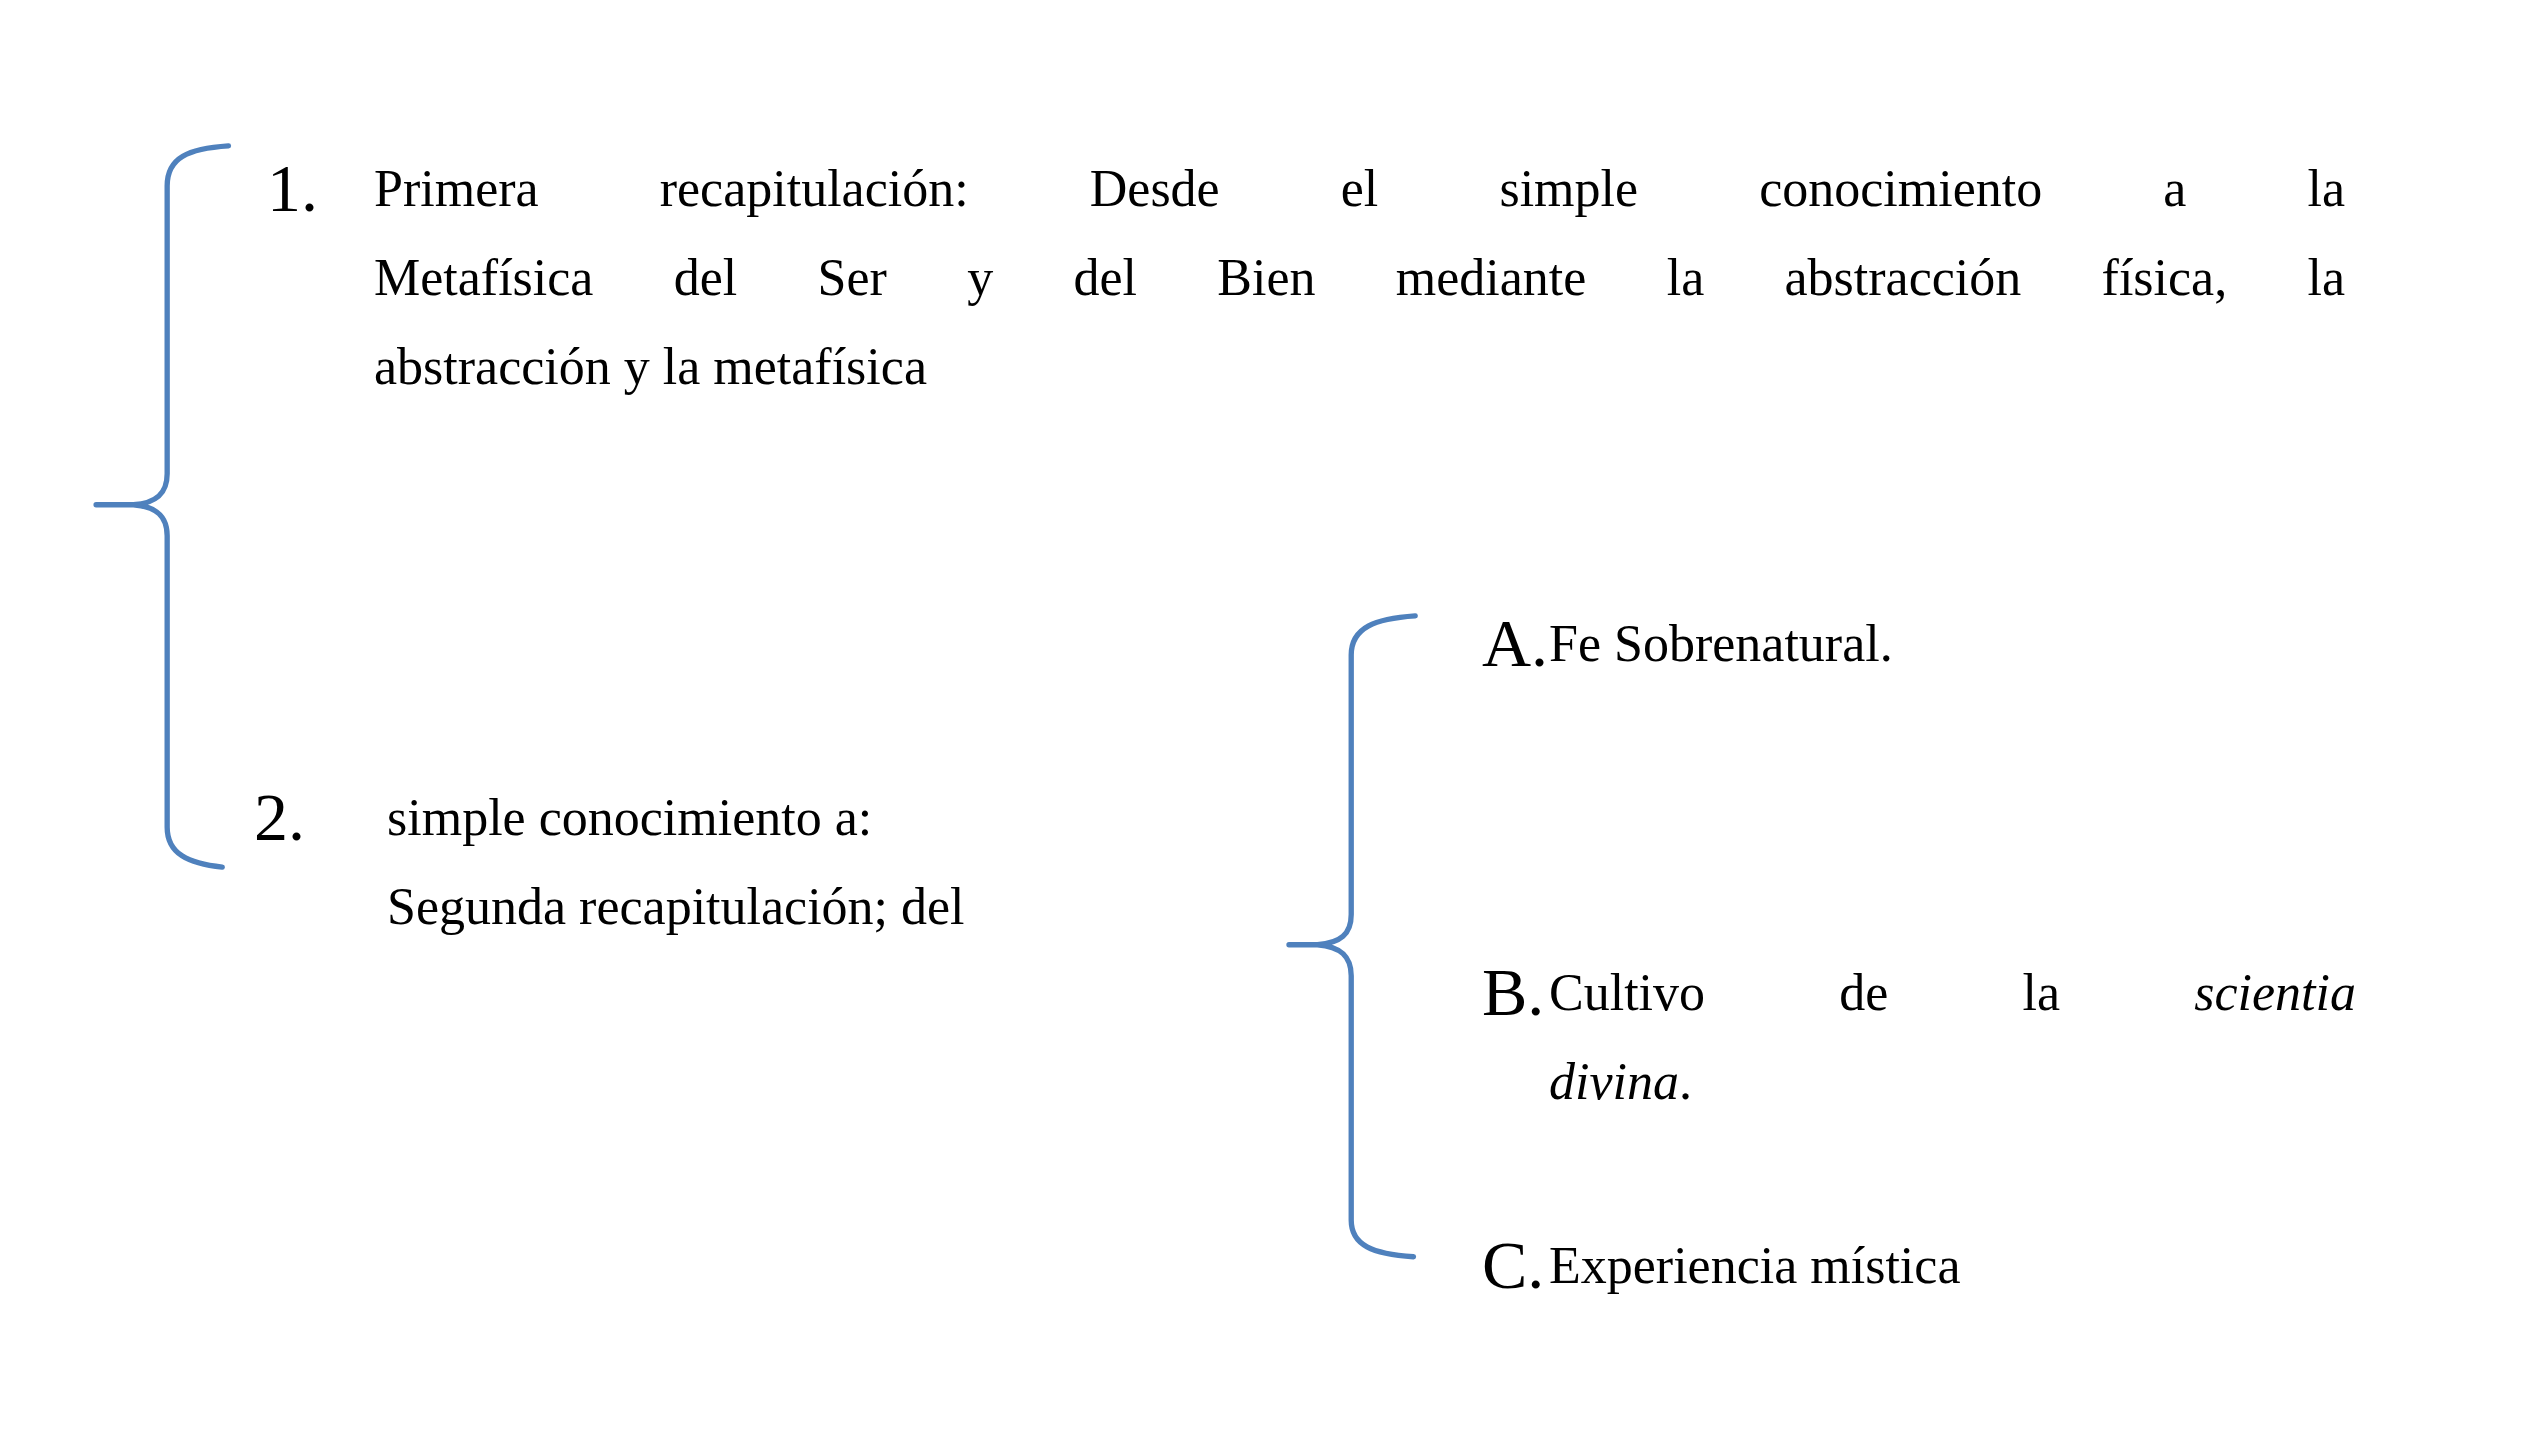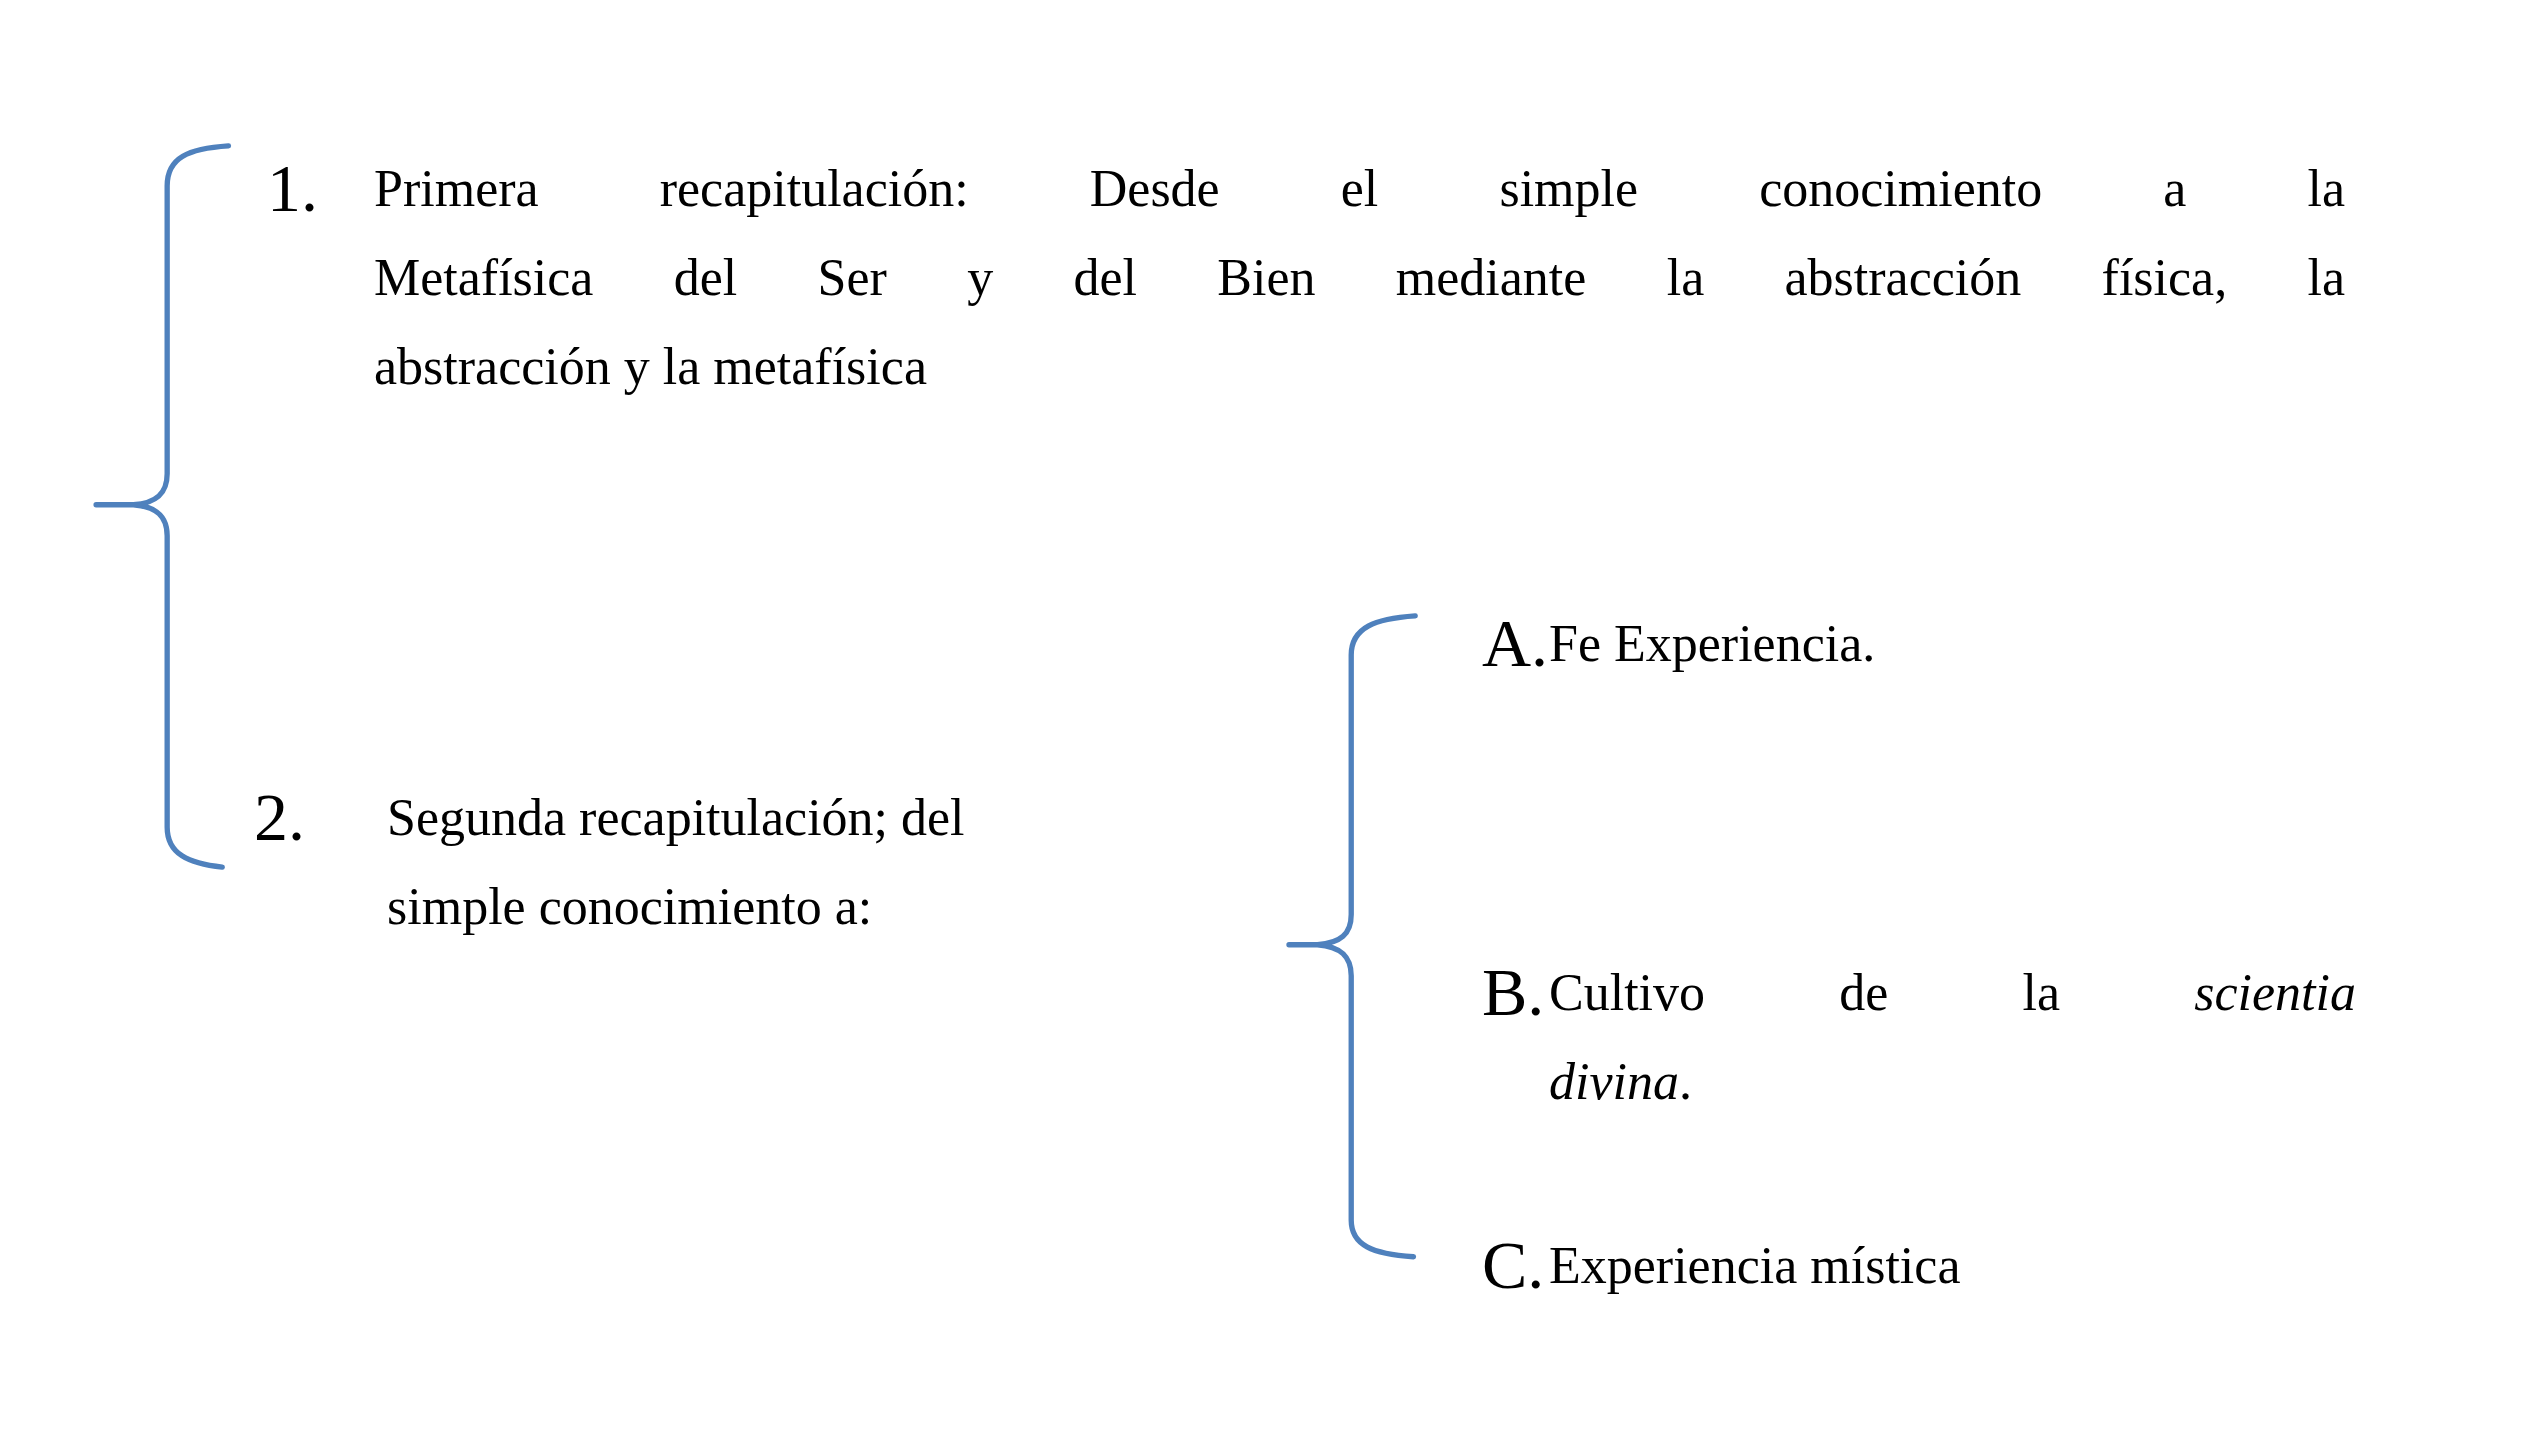--- a/index.html
+++ b/index.html
@@ -59,27 +59,27 @@
 
   <div class="txt" style="left:267px;top:144px">1.</div>
   <div class="block" style="left:374px;top:144px;width:1971px">
     <div class="line just">Primera recapitulación: Desde el simple conocimiento a la</div>
     <div class="line just">Metafísica del Ser y del Bien mediante la abstracción física, la</div>
     <div class="line">abstracción y la metafísica</div>
   </div>
 
   <div class="txt" style="left:254px;top:773px">2.</div>
   <div class="block" style="left:387px;top:773px;width:899px">
+    <div class="line">simple conocimiento a:</div>
     <div class="line">Segunda recapitulación; del</div>
-    <div class="line">simple conocimiento a:</div>
   </div>
 
   <div class="txt" style="left:1482px;top:599px">A.</div>
   <div class="block" style="left:1549px;top:599px;width:676px">
-    <div class="line">Fe Experiencia.</div>
+    <div class="line">Fe Sobrenatural.</div>
   </div>
 
   <div class="txt" style="left:1482px;top:948px">B.</div>
   <div class="block" style="left:1549px;top:948px;width:807px">
     <div class="line just"><span>Cultivo de la</span> <span class="it">scientia</span></div>
     <div class="line"><span class="it">divina</span><span>.</span></div>
   </div>
 
   <div class="txt" style="left:1482px;top:1221px">C.</div>
   <div class="block" style="left:1549px;top:1221px;width:730px">

